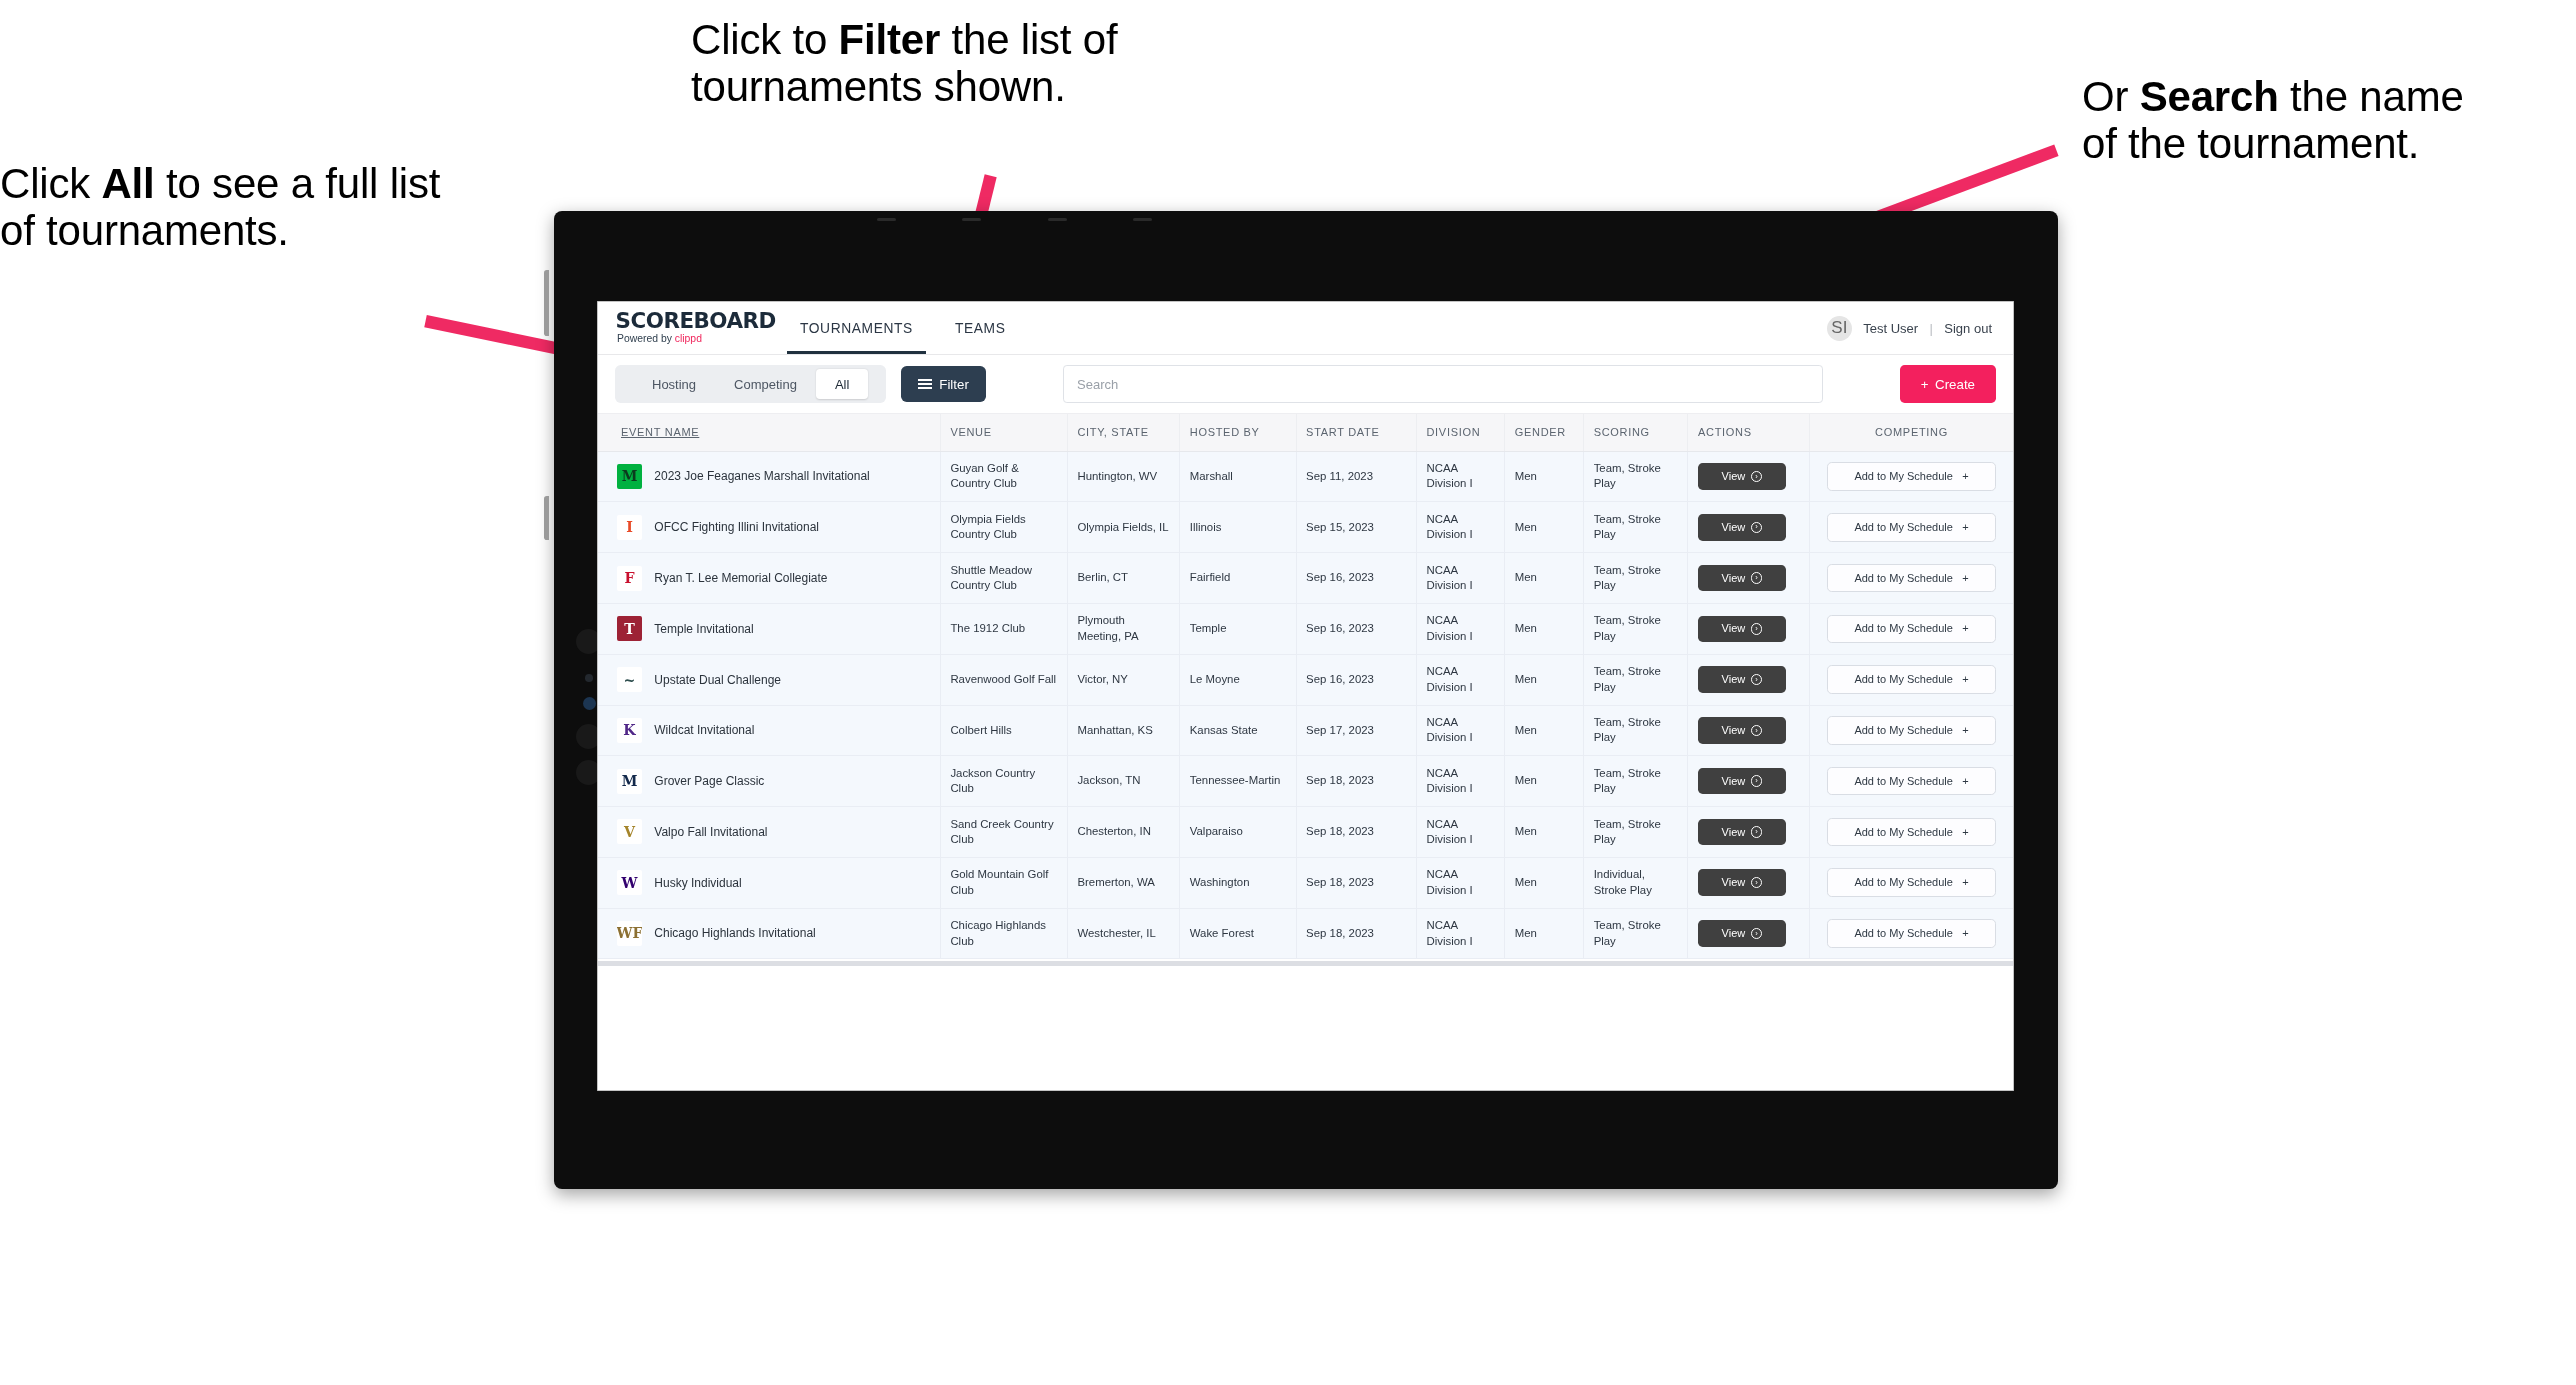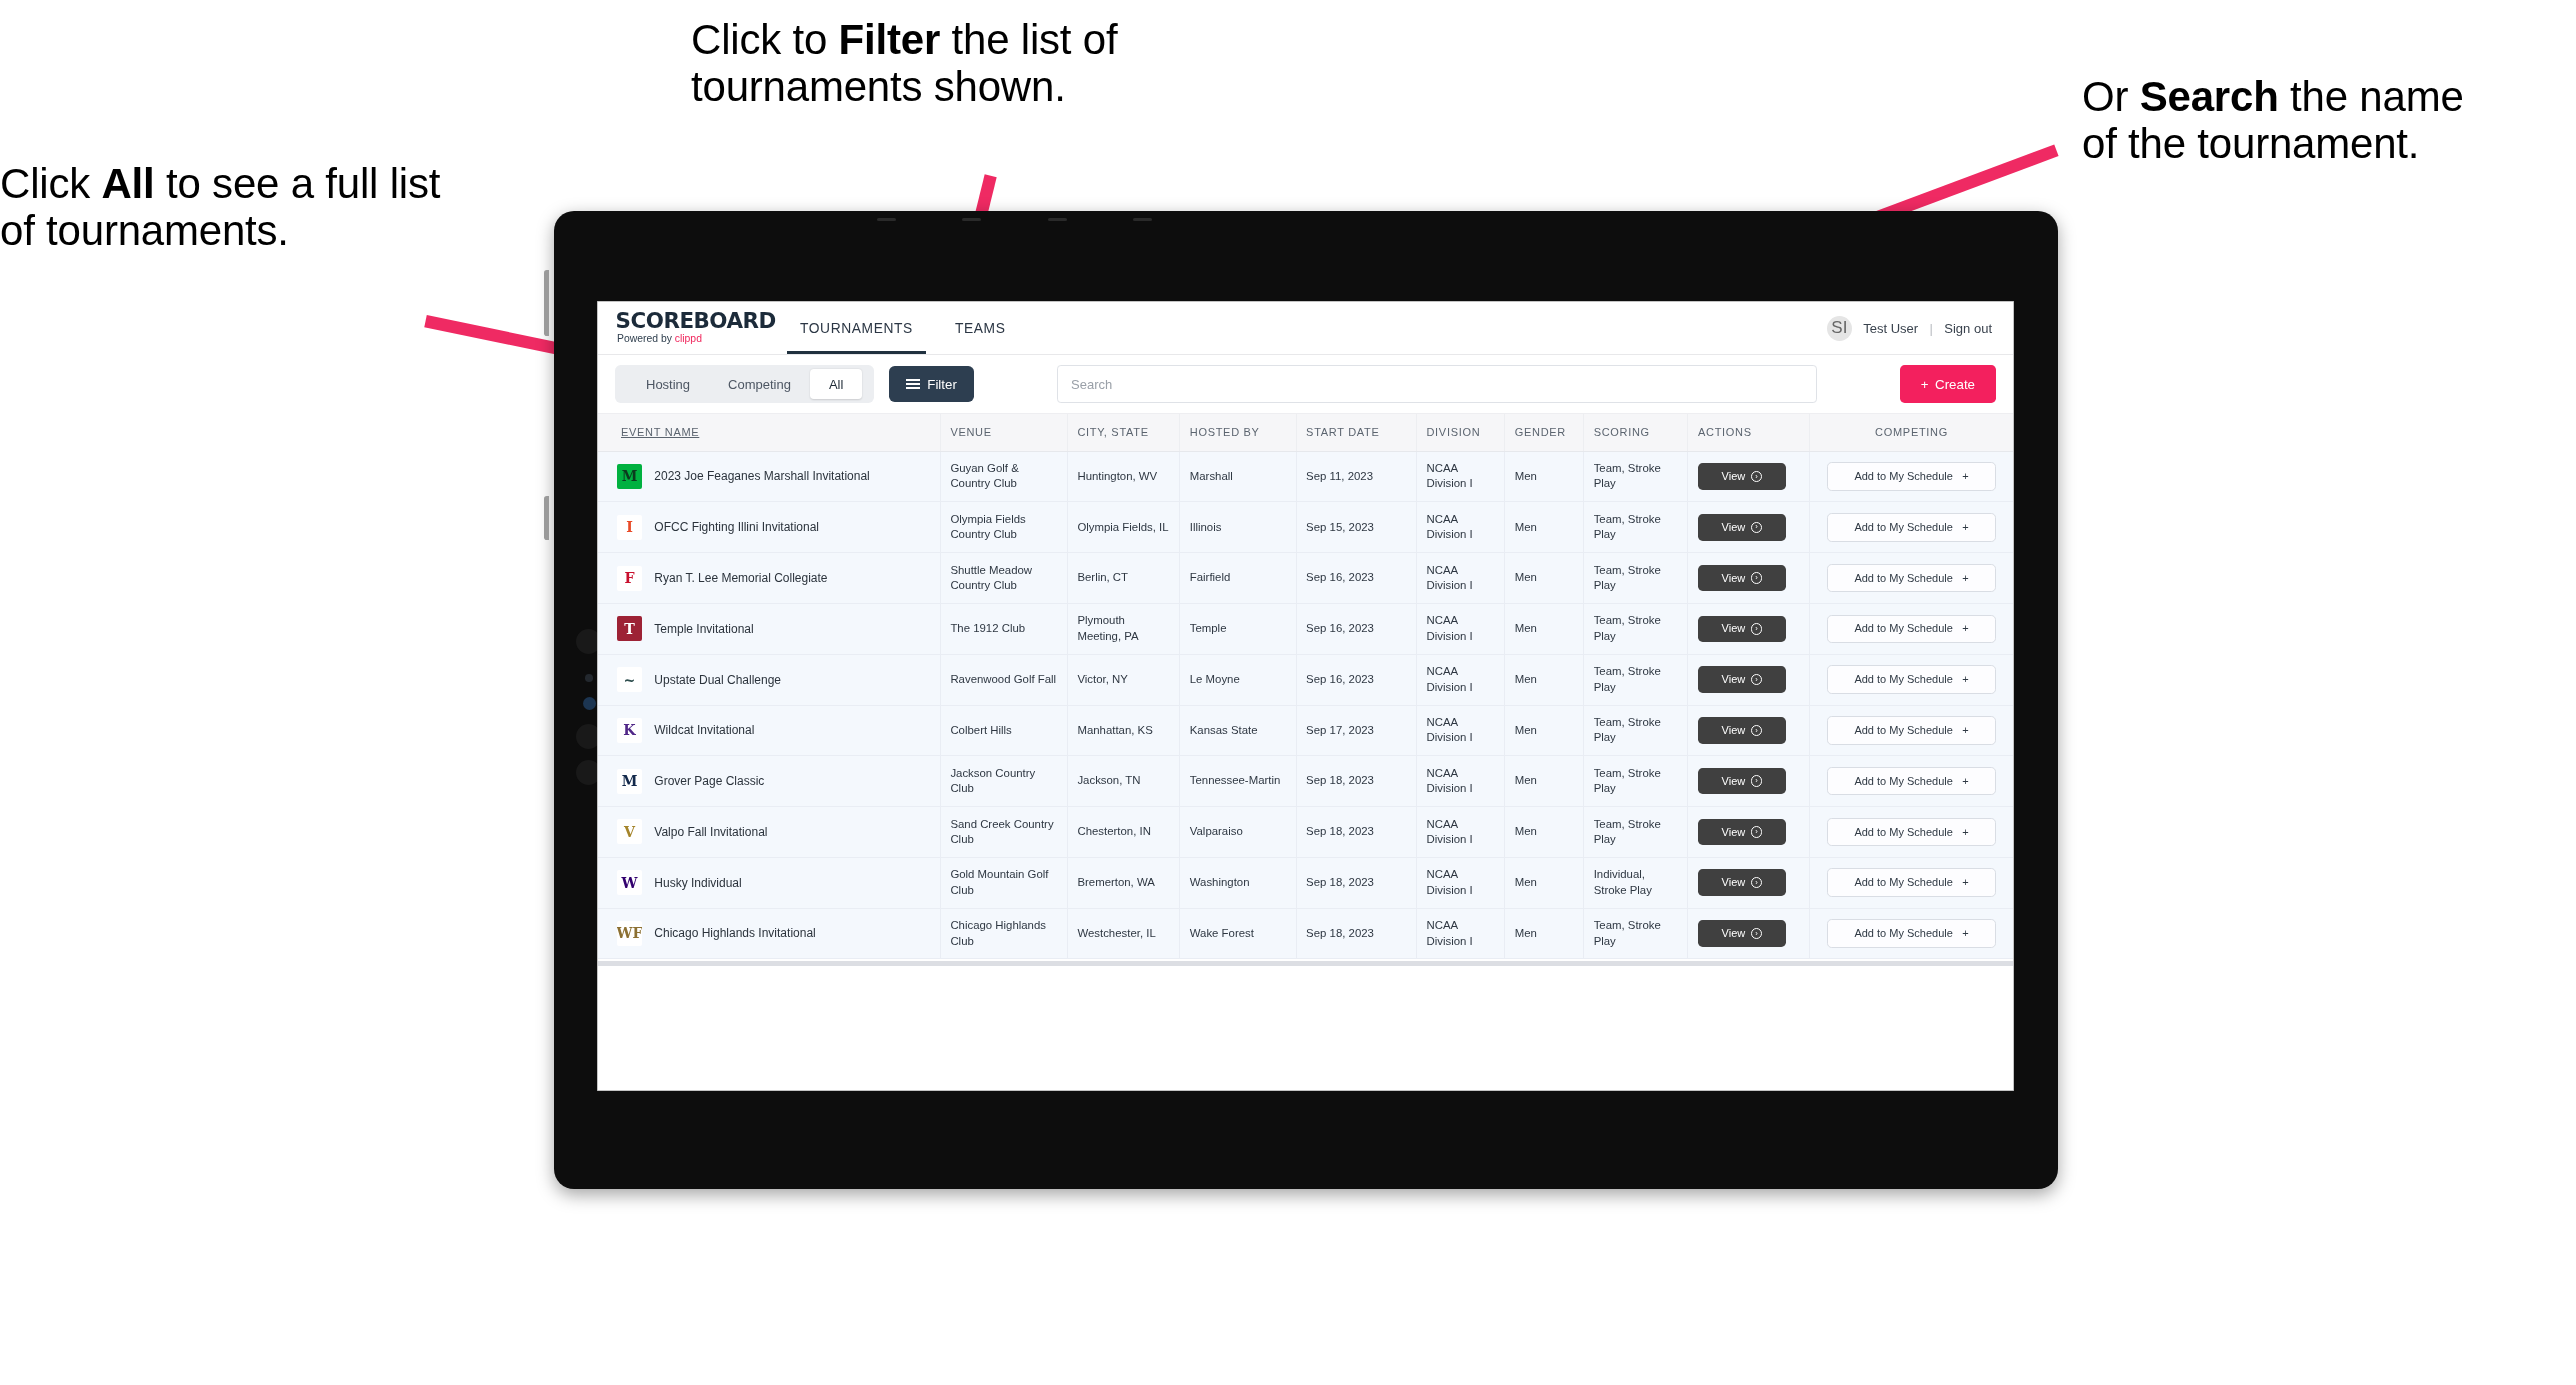--- a/index.html
+++ b/index.html
@@ -27,21 +27,21 @@
   #annot-search   { left: 2082px; top: 74px;  width: 408px; }
 
   .arrow-svg { position:absolute; left:0; top:0; width:2576px; height:1386px; pointer-events:none; }
 
   
   #tablet {
     position: absolute;
     left: 554px; top: 211px;
     width: 1504px; height: 978px;
     background: #0d0d0d;
-    border-radius: 20px;
+    border-radius: 8px;
     box-shadow: 0 5.7px 17px rgba(0,0,0,0.35);
   }
   #tablet::before { 
     content:"";
     position:absolute; left:-7.6px; top:-5.7px; right:-7.6px; bottom:-7.6px;
     border-radius: 51px;
     background: linear-gradient(180deg,#b9b9b9 0%, #8e8e8e 45%, #6a6a6a 100%);
     z-index:-1;
   }
   .side-btn {
@@ -111,21 +111,21 @@
 
   
   #toolbar {
     height: 59px; background:#fff;
     display:flex; align-items:center;
     padding: 0 17px; gap: 15px;
     border-bottom: 0.9px solid #eeeef1;
   }
   .segmented {
     display:flex; align-items:center;
-    background:#eceef1; border-radius:5.7px; padding:12px; height:38px;
+    background:#eceef1; border-radius:5.7px; padding:18px; height:38px;
   }
   .seg {
     padding: 0 19px; height:30px; display:flex; align-items:center;
     font-size: 13px; color:#4d5663; border-radius:3.8px; cursor:pointer;
   }
   .seg.active { background:#fff; color:#1e2a36; box-shadow: 0 0.9px 1.9px rgba(0,0,0,0.14); font-weight:400;}
   .filter-btn {
     height: 36px; background:#2d3e50; color:#fff;
     border-radius:5.7px; display:flex; align-items:center; gap:7.6px;
     padding: 0 17px; font-size: 13.3px; cursor:pointer;

